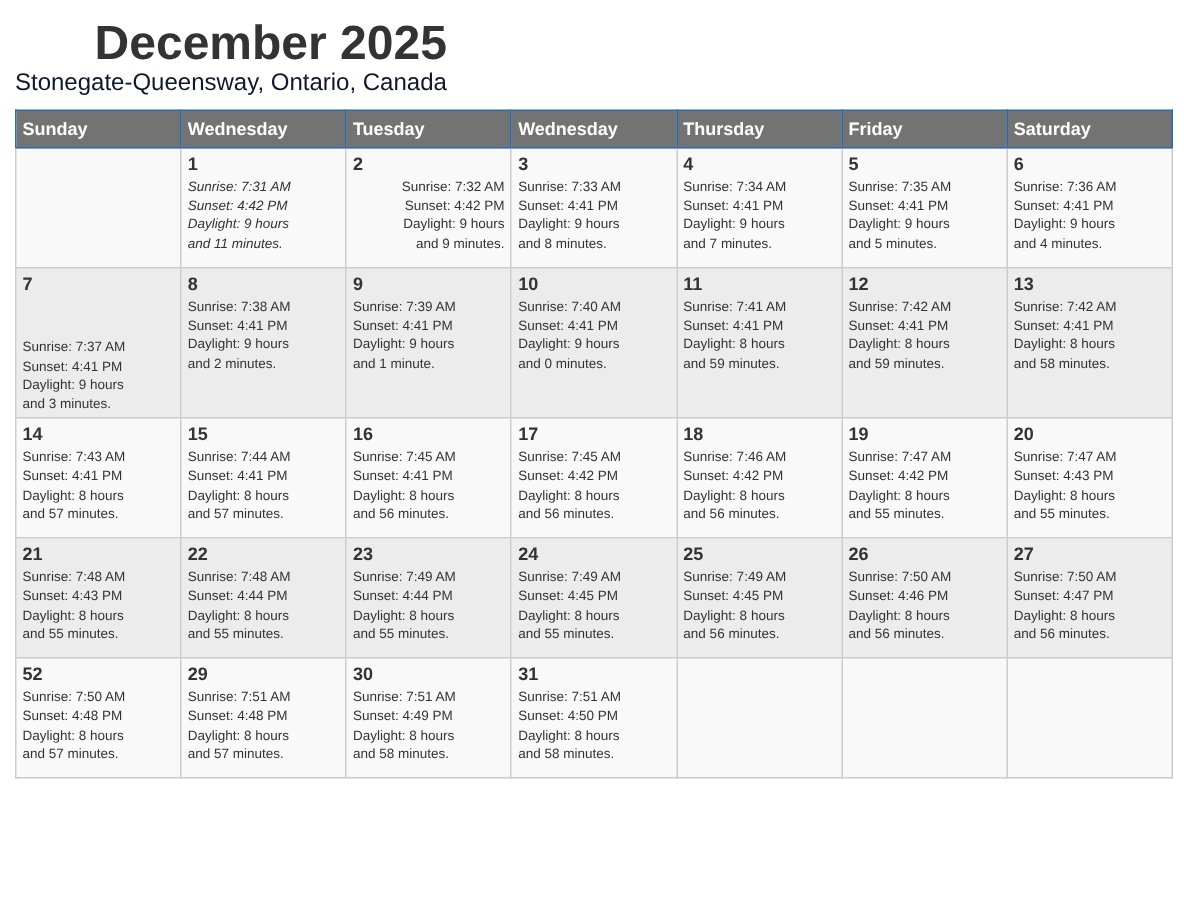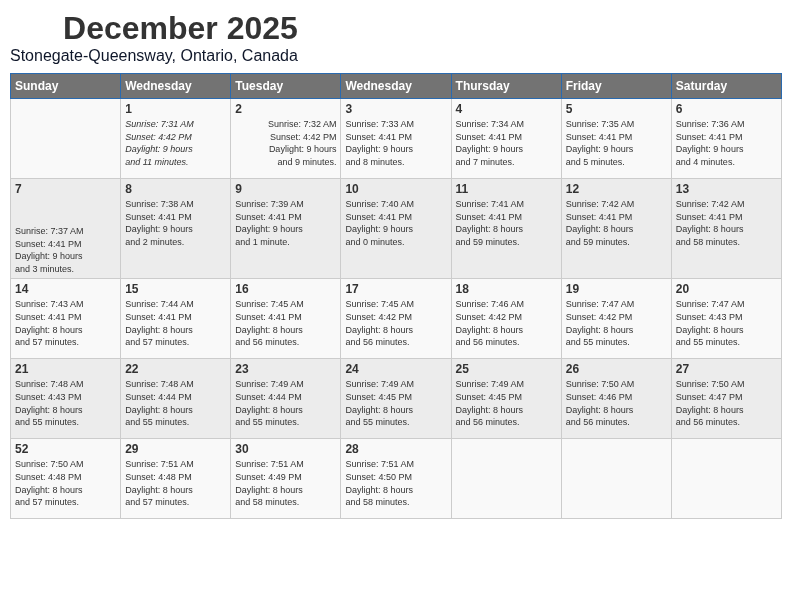--- a/index.html
+++ b/index.html
@@ -323,21 +323,21 @@
 and 57 minutes.</div>
         </td>
         <td>
           <span class="day-number">30</span>
           <div class="day-info" style="white-space: pre-line;">Sunrise: 7:51 AM
 Sunset: 4:49 PM
 Daylight: 8 hours
 and 58 minutes.</div>
         </td>
         <td>
-          <span class="day-number">28</span>
+          <span class="day-number">31</span>
           <div class="day-info" style="white-space: pre-line;">Sunrise: 7:51 AM
 Sunset: 4:50 PM
 Daylight: 8 hours
 and 58 minutes.</div>
         </td>
         <td></td>
         <td></td>
         <td></td>
       </tr>
     </tbody>

